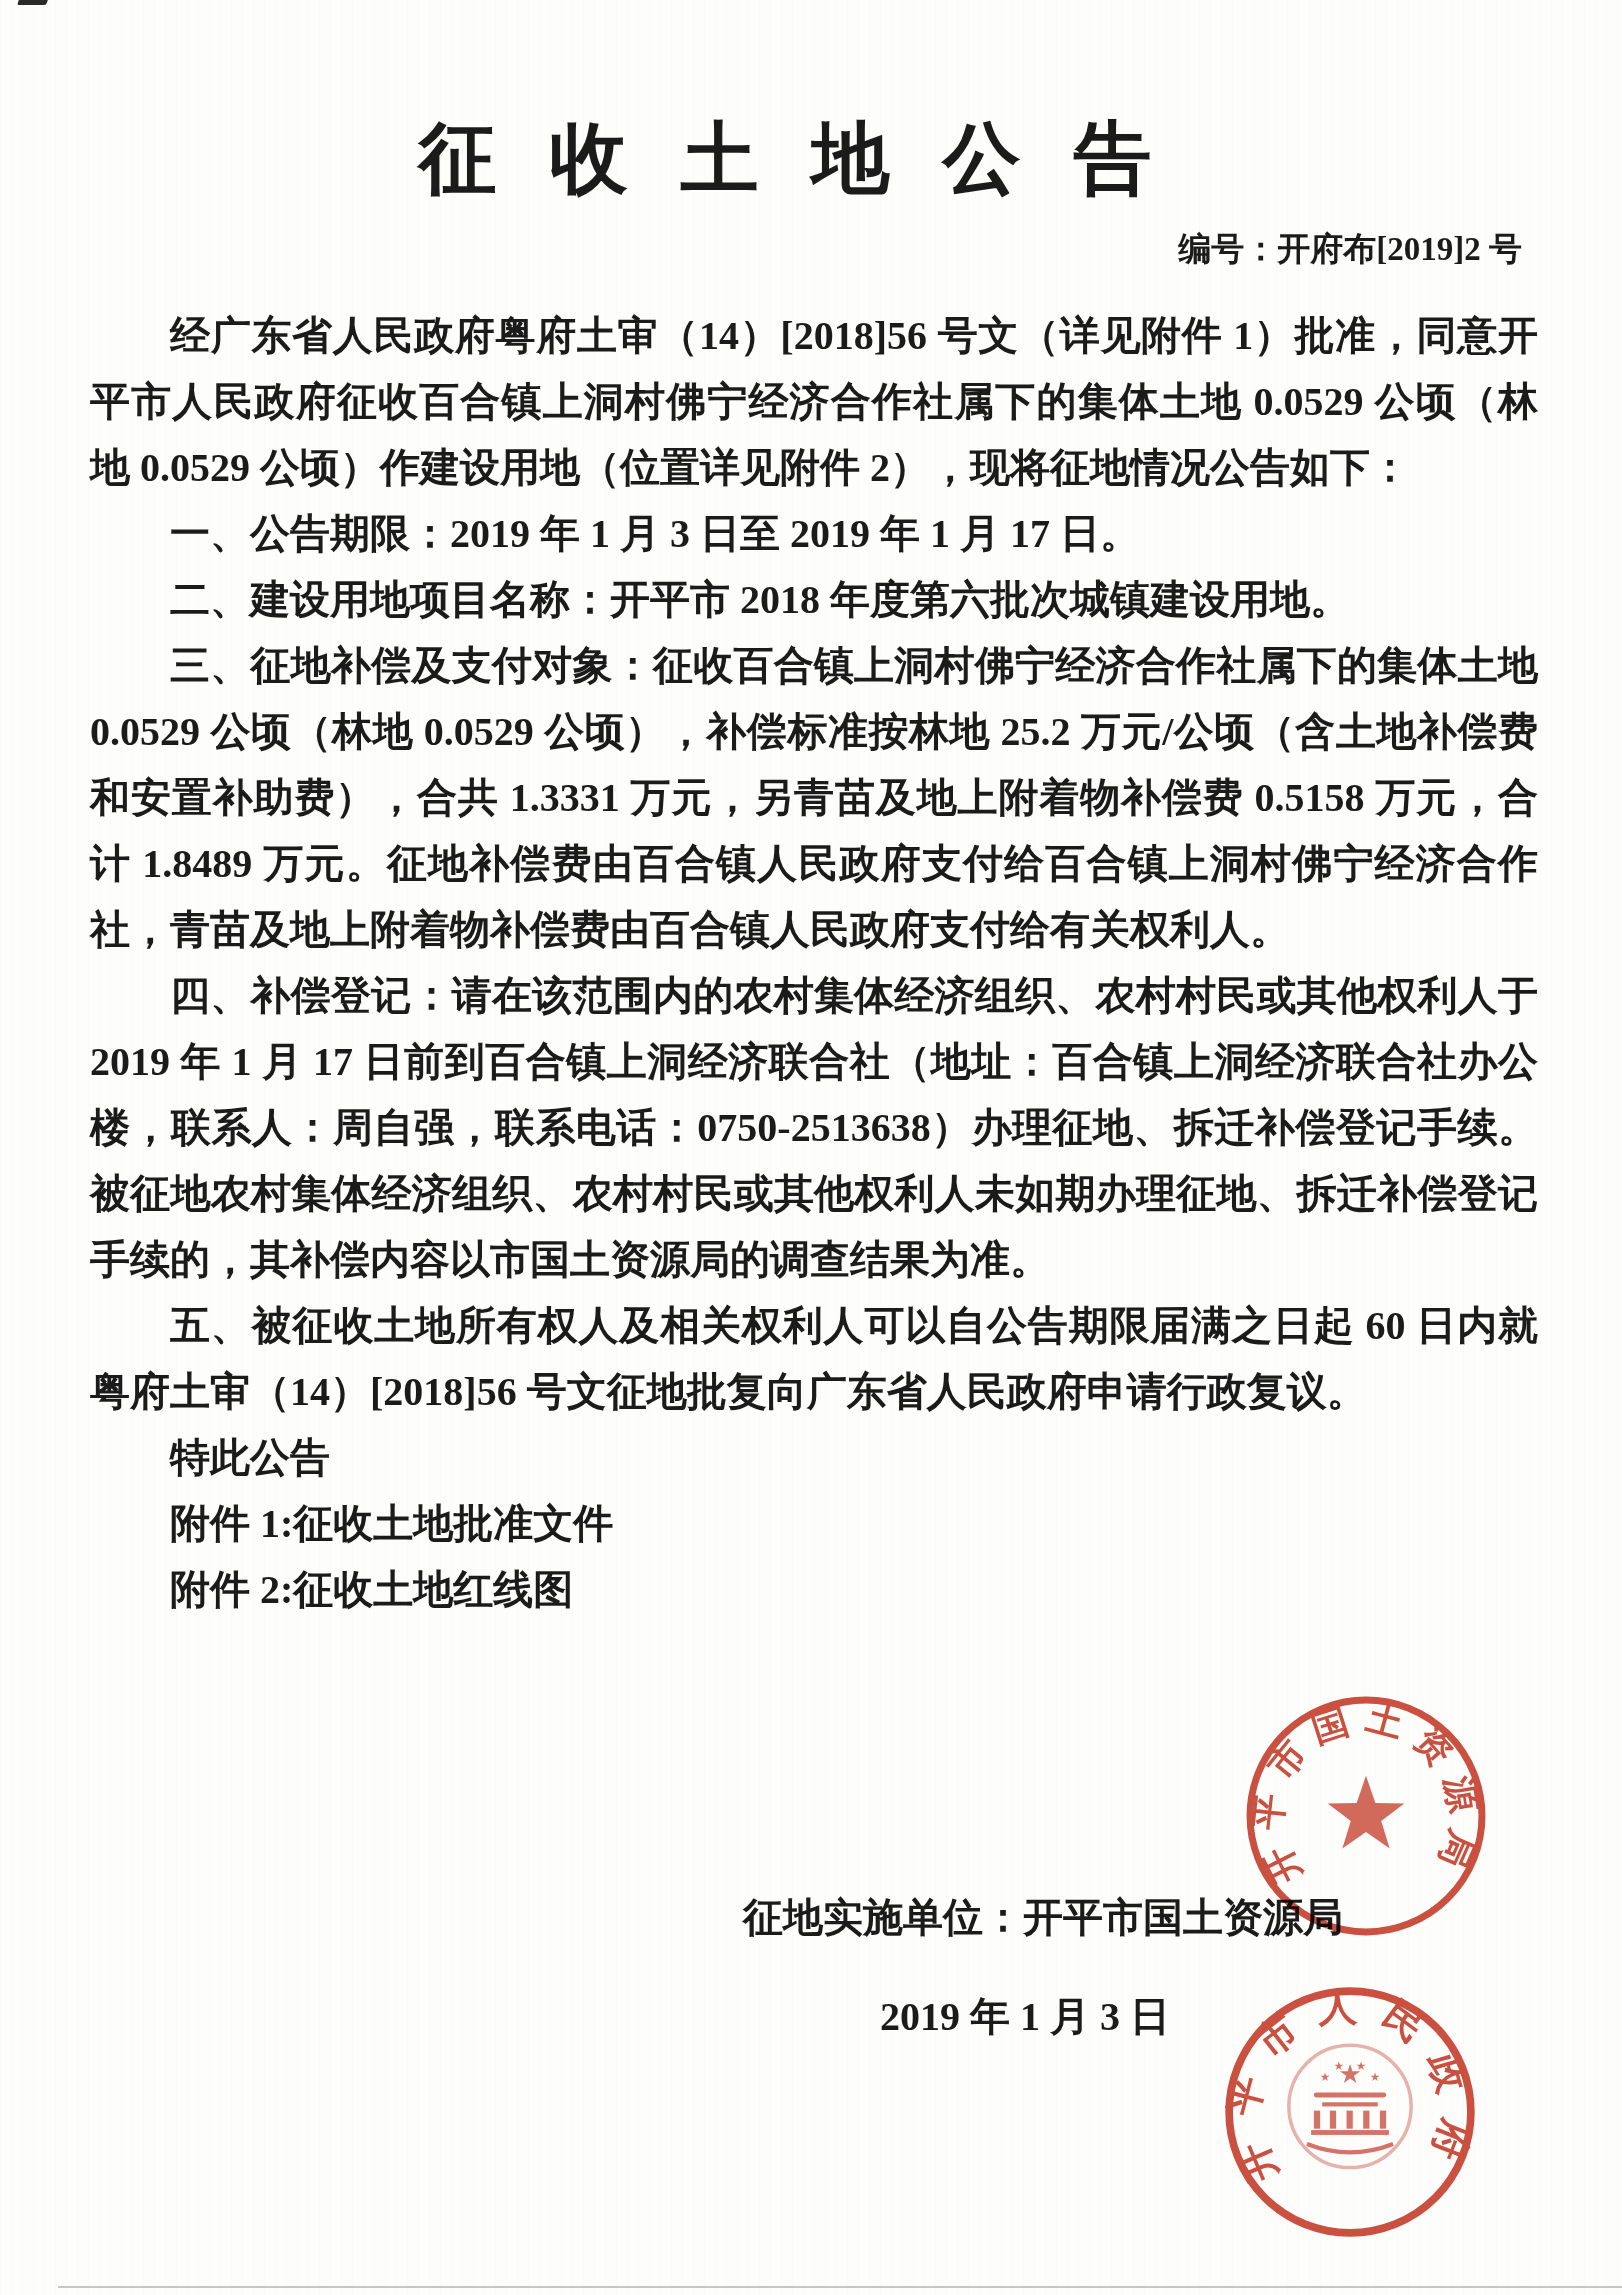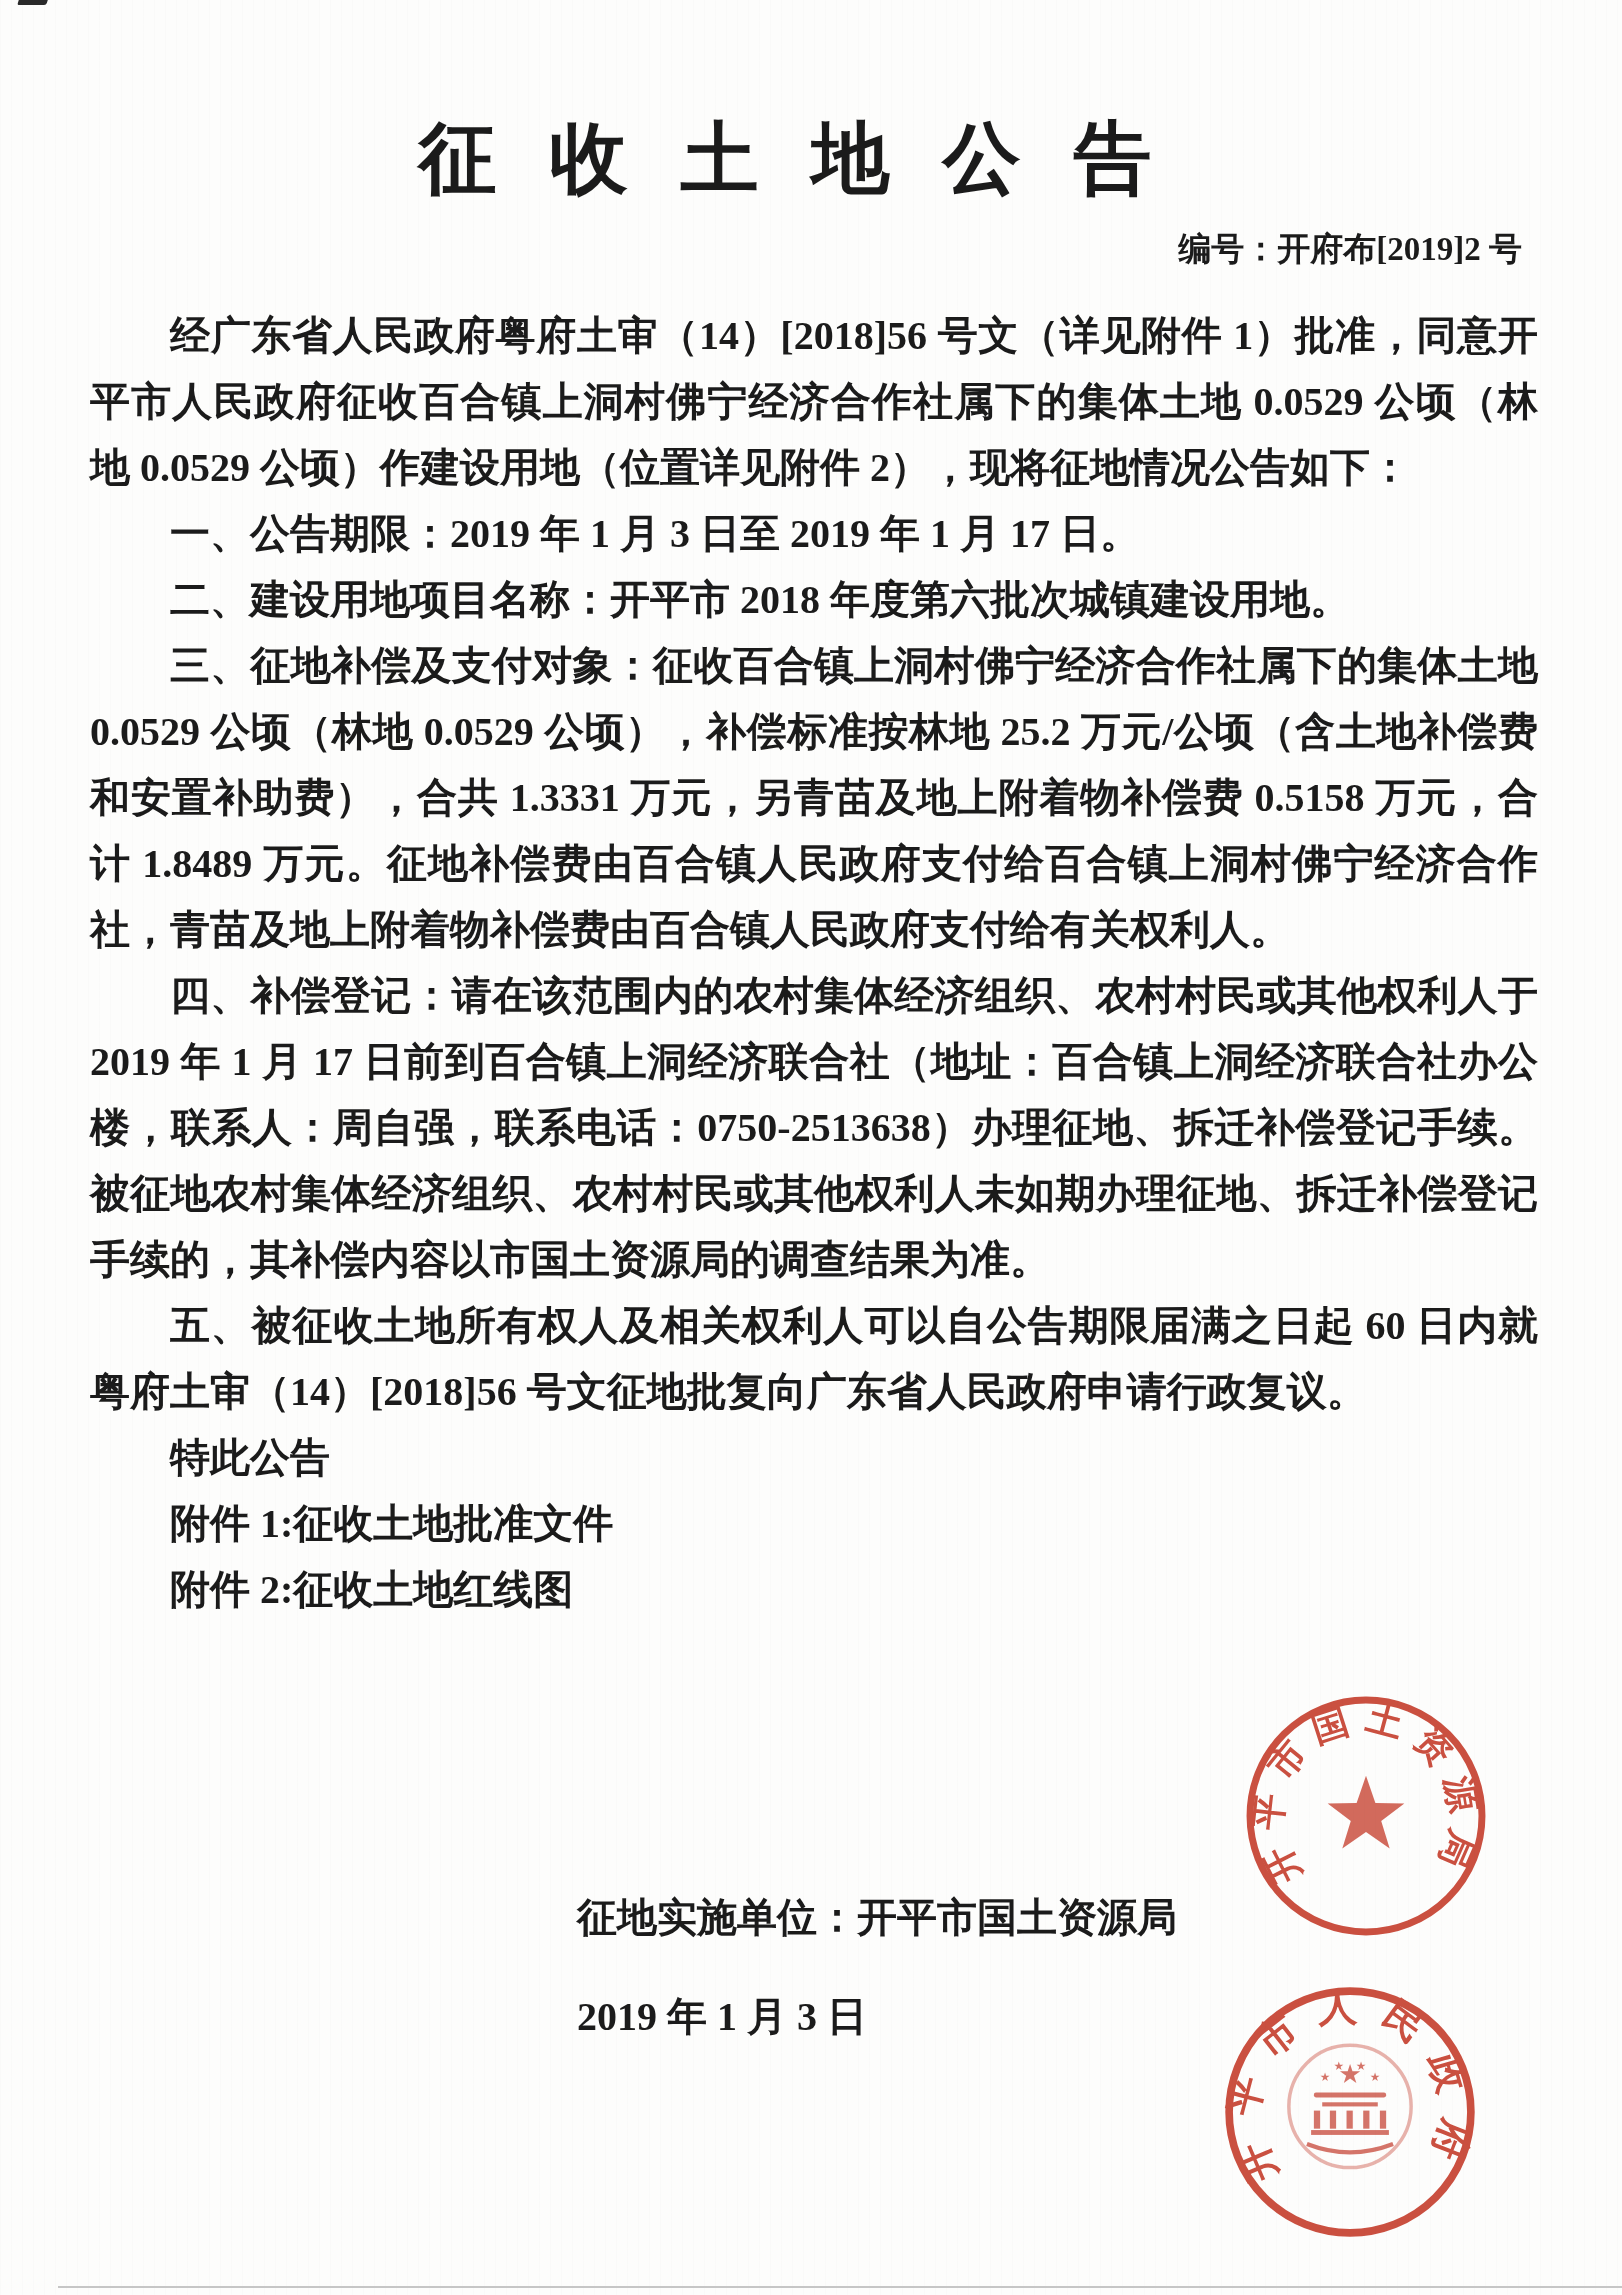--- a/index.html
+++ b/index.html
@@ -39,22 +39,22 @@
     width:1448px;
     margin:37px 0 0 90px;
     font-size:40px;
     line-height:66px;
     text-align:justify;
   }
   .para{margin:0;}
   .indent{text-indent:2em;}
   .sig-block{
     position:absolute;
-    top:1885px;right:74px;width:972px;
-    text-align:left;
+    top:1885px;right:85px;width:972px;
+    text-align:center;
     font-size:40px;line-height:66px;
   }
   .sig{margin:0;padding-right:18px;}
   .sig.pub{margin-top:28px;}
   .sig.sig-date{margin-top:33px;padding-right:54px;font-family:Liberation Serif, serif;}
   .seal{
     position:absolute;
     mix-blend-mode:multiply;
     opacity:.88;
     filter:blur(0.5px);

